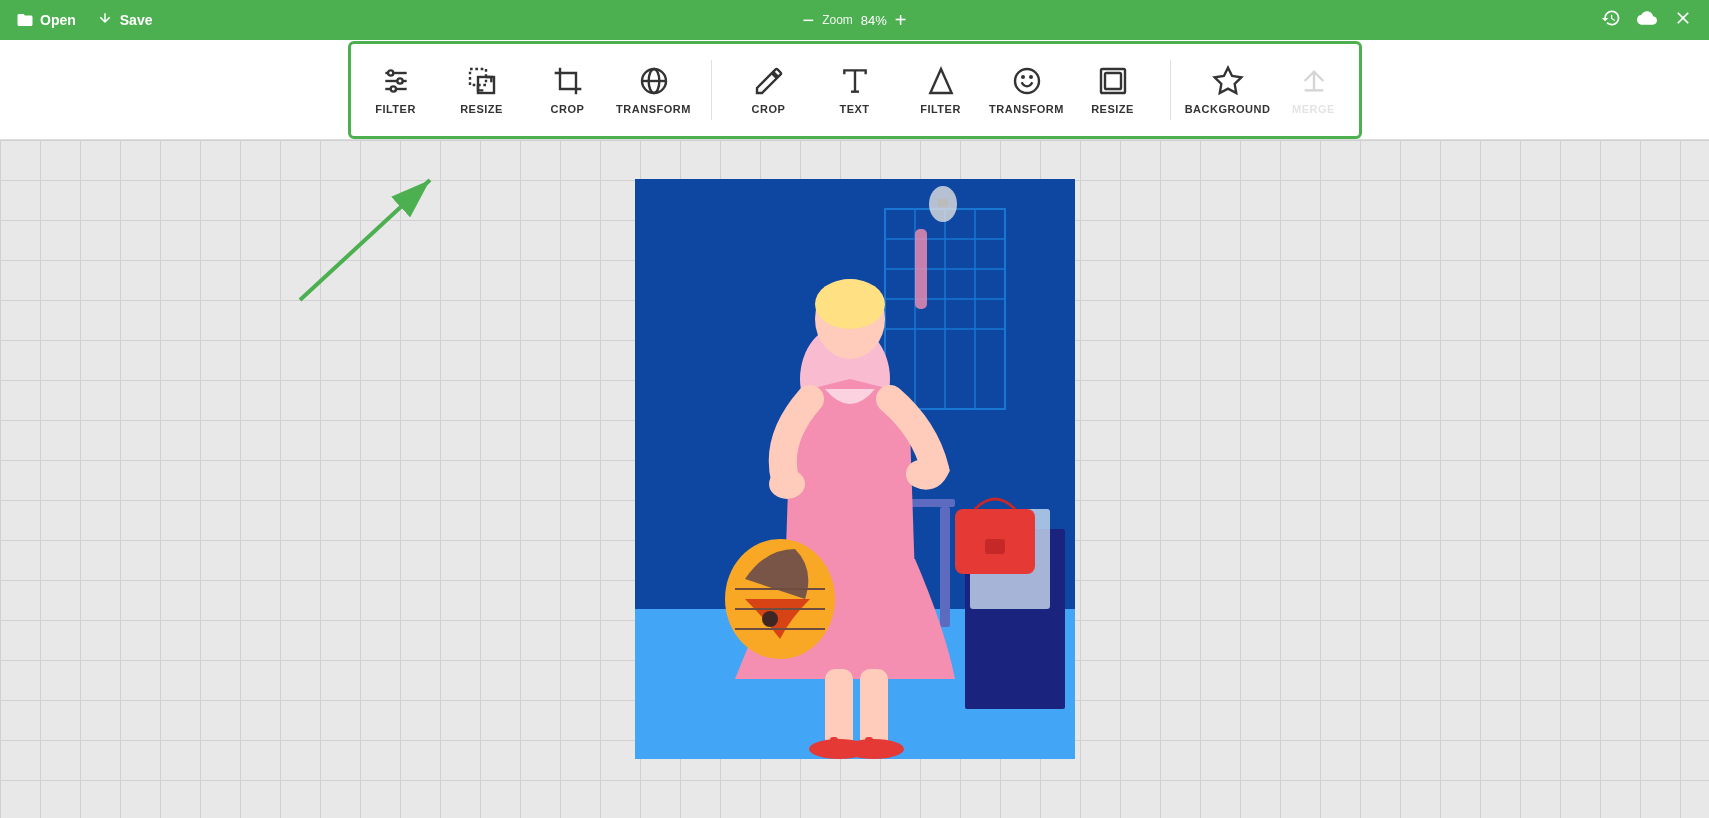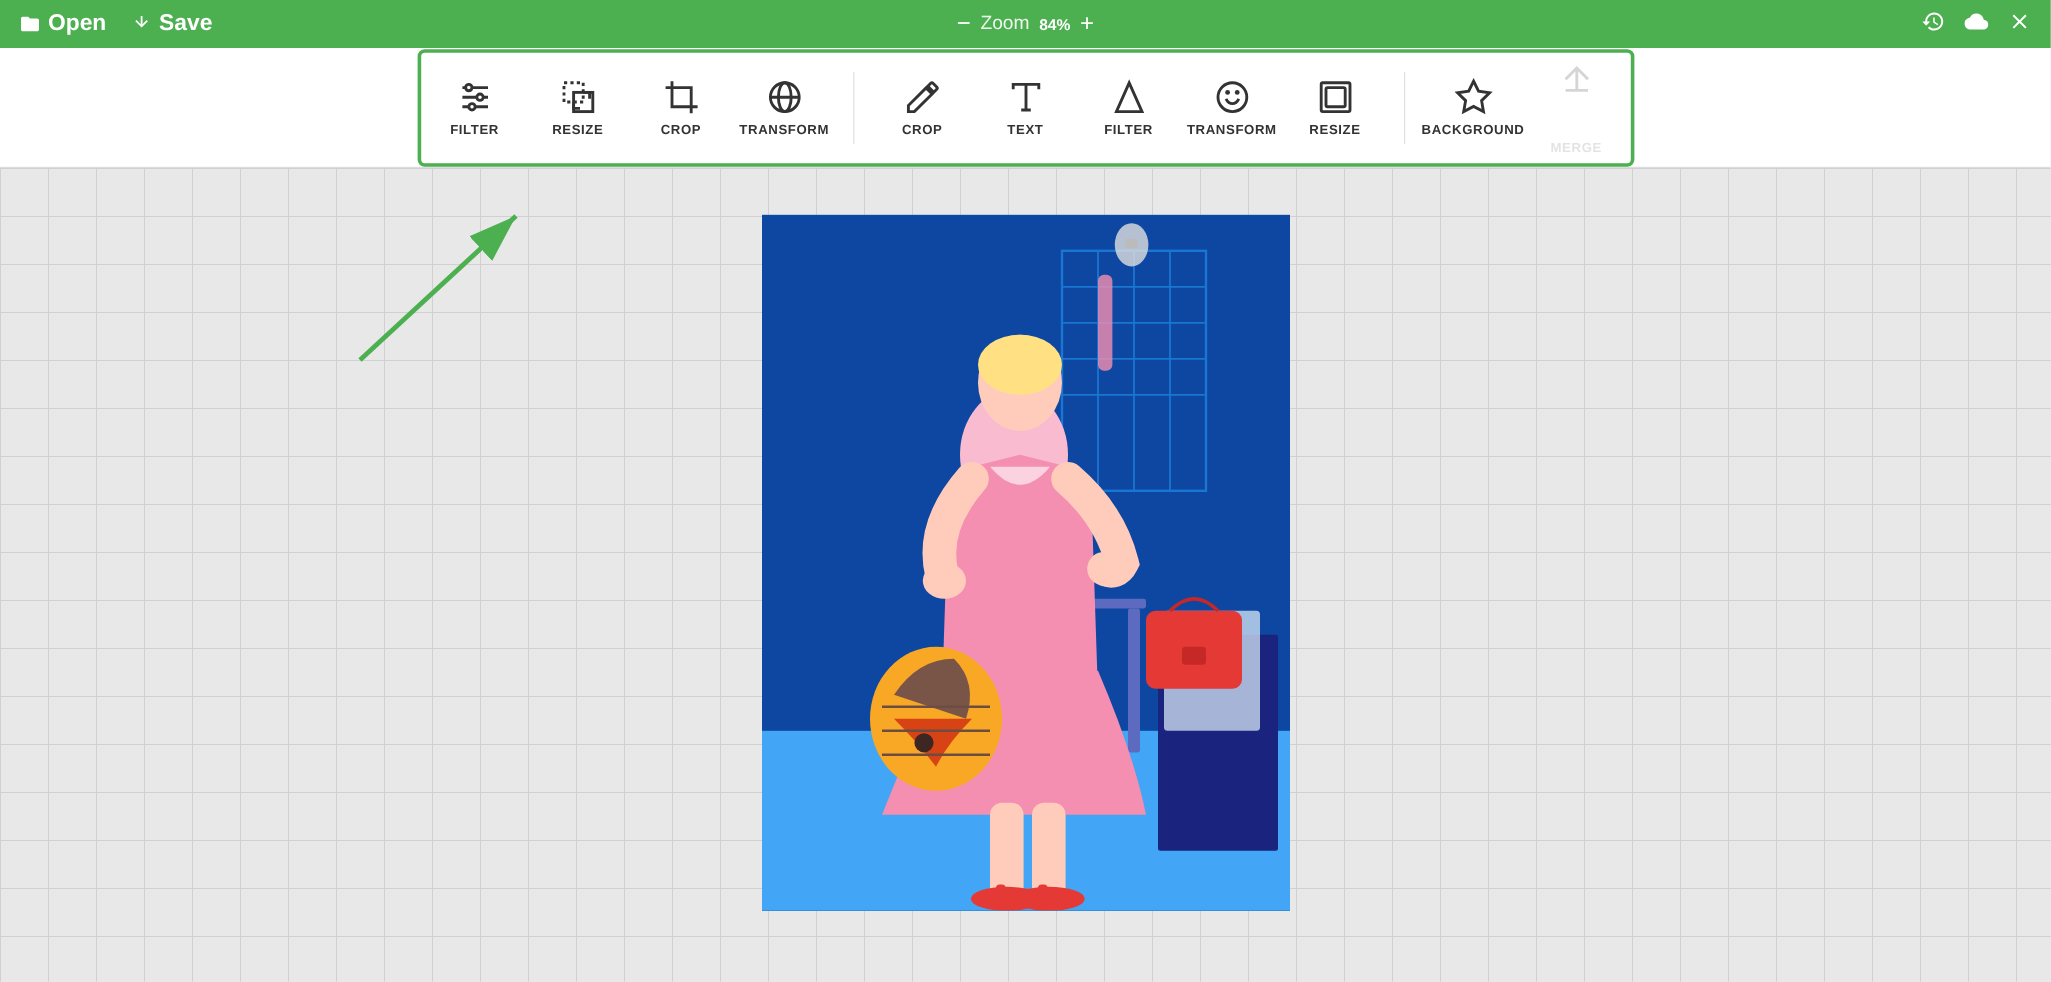--- a/index.html
+++ b/index.html
@@ -19,21 +19,21 @@
     .topbar-left {
       display: flex;
       align-items: center;
       gap: 20px;
     }
     .topbar-btn {
       display: flex;
       align-items: center;
       gap: 6px;
       color: white;
-      font-size: 19px;
+      font-size: 14px;
       font-weight: bold;
       cursor: pointer;
       background: none;
       border: none;
       text-align: center;
     }
     .topbar-btn svg { fill: white; }
     .zoom-control {
       position: absolute;
       left: 50%;
@@ -159,22 +159,22 @@
     <button class="topbar-btn">
       <svg width="18" height="18" viewBox="0 0 24 24">
         <path d="M19 9l-1.41-1.41L13 12.17V3h-2v9.17L6.41 7.59 5 9l7 7 7-7z"></path>
       </svg>
       <span>Save</span>
     </button>
   </div>
 
   <div class="zoom-control">
     <button class="zoom-btn">−</button>
-    <span style="font-size:16px; opacity:0.9">Zoom</span>
-    <span style="font-weight:bold;">84%</span>
+    <span style="font-size:12px; opacity:0.9">Zoom</span>
+    <span style="font-weight:normal;">84%</span>
     <button class="zoom-btn">+</button>
   </div>
 
   <div class="topbar-right">
     <button class="topbar-icon-btn" title="History">
       <svg width="20" height="20" viewBox="0 0 24 24" fill="white">
         <path d="M13 3c-4.97 0-9 4.03-9 9H1l3.89 3.89.07.14L9 12H6c0-3.87 3.13-7 7-7s7 3.13 7 7-3.13 7-7 7c-1.93 0-3.68-.79-4.94-2.06l-1.42 1.42C8.27 19.99 10.51 21 13 21c4.97 0 9-4.03 9-9s-4.03-9-9-9zm-1 5v5l4.28 2.54.72-1.21-3.5-2.08V8H12z"></path>
       </svg>
     </button>
     <button class="topbar-icon-btn" title="Cloud">
@@ -278,21 +278,21 @@
     <div class="tool-divider"></div>
 
 
     <div class="tool-item">
       <svg viewBox="0 0 24 24" fill="none" stroke="#333" stroke-width="1.8">
         <polygon points="12,2 15.09,8.26 22,9.27 17,14.14 18.18,21.02 12,17.77 5.82,21.02 7,14.14 2,9.27 8.91,8.26 12,2"></polygon>
       </svg>
       <span class="tool-label">BACKGROUND</span>
     </div>
 
-    <div class="tool-item" style="opacity:0.4;justify-content:space-between;">
+    <div class="tool-item" style="opacity:0.4;">
       <svg viewBox="0 0 24 24" fill="none" stroke="#999" stroke-width="1.8">
         <line x1="12" y1="5" x2="12" y2="19"></line>
         <polyline points="5,12 12,5 19,12"></polyline>
         <line x1="5" y1="19" x2="19" y2="19"></line>
       </svg>
       <span class="tool-label disabled">MERGE</span>
     </div>
 
   </div>
 </div>

